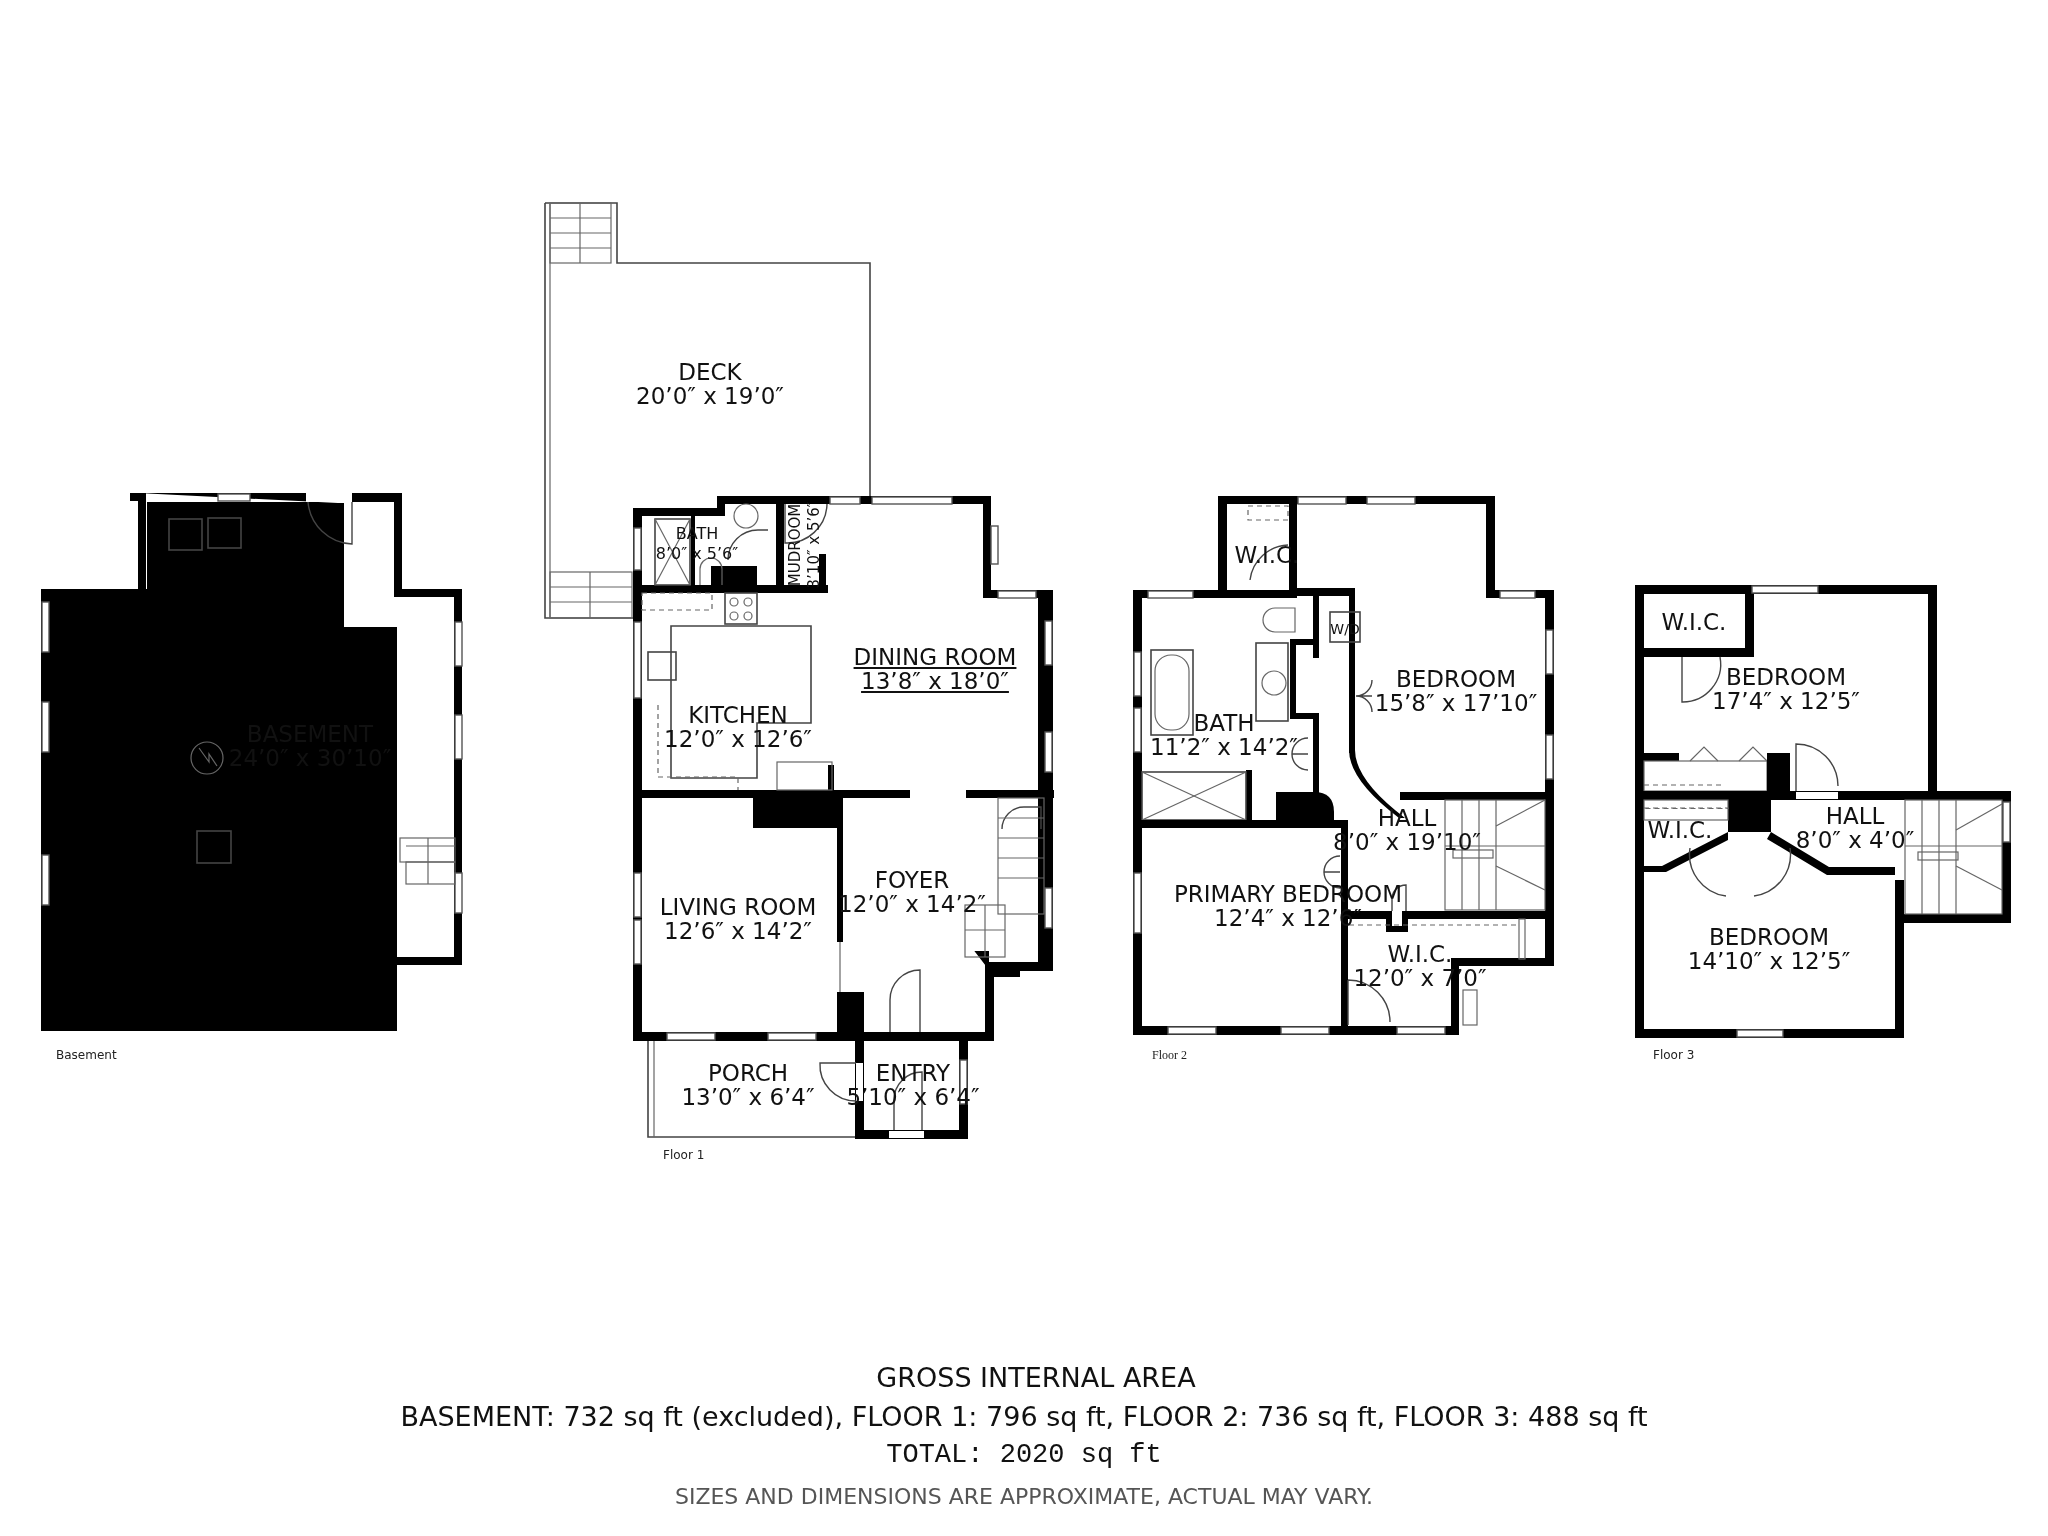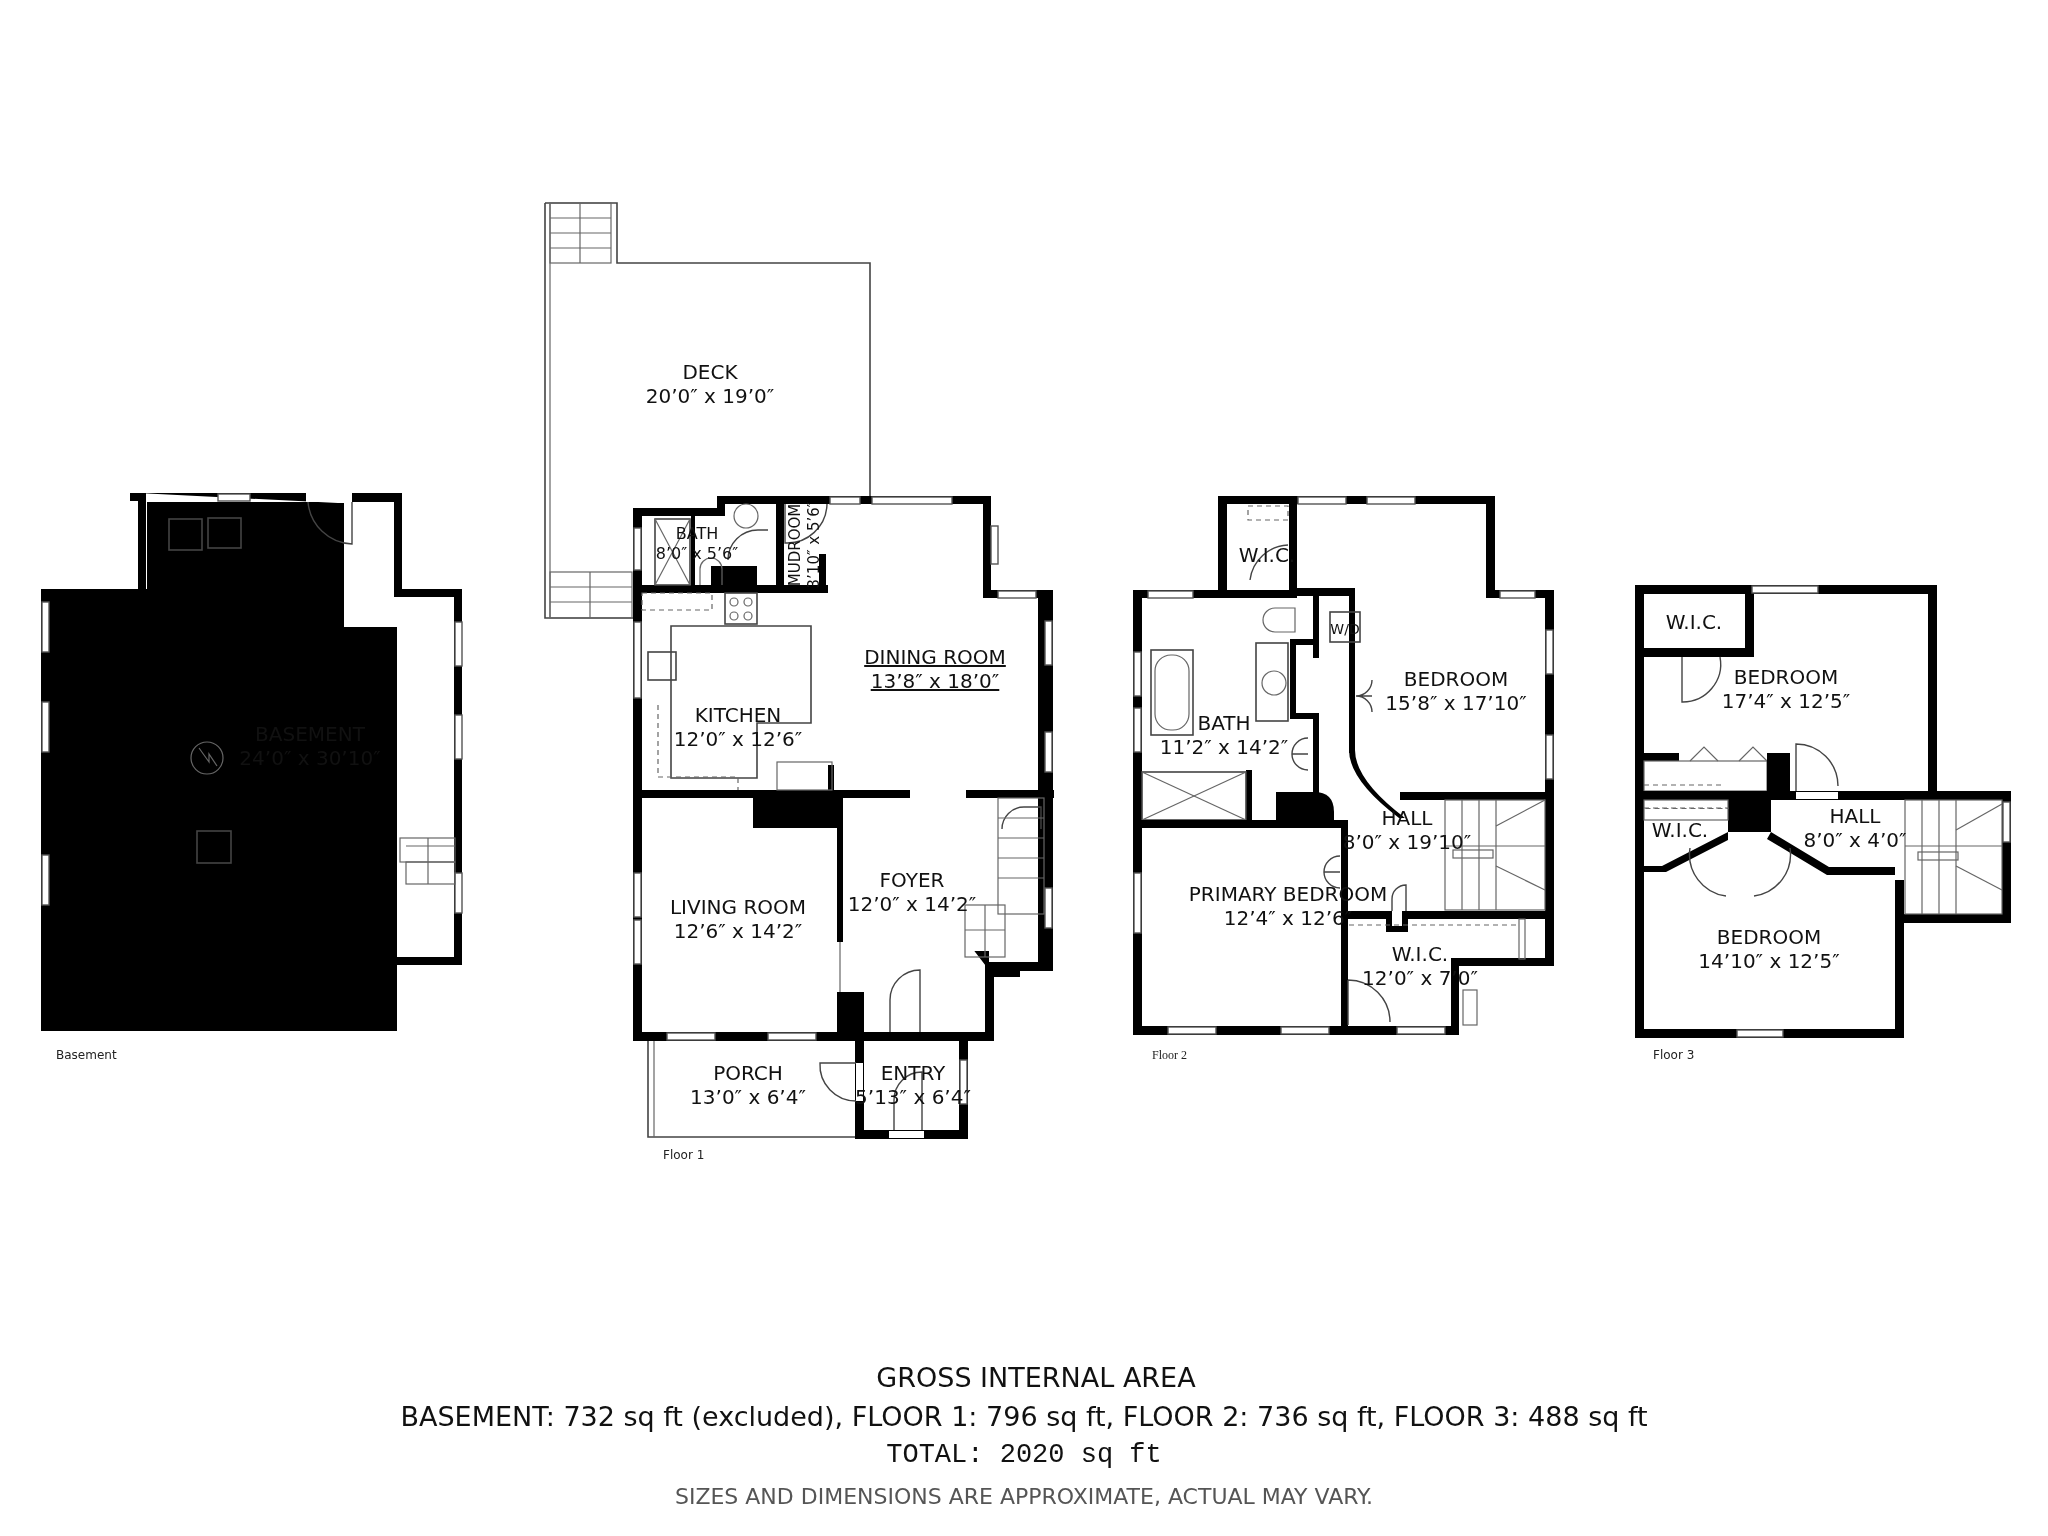--- a/index.html
+++ b/index.html
@@ -5,21 +5,21 @@
   html, body { margin: 0; padding: 0; background: #ffffff; }
   body { width: 2048px; height: 1536px; position: relative; overflow: hidden;
          font-family: "DejaVu Sans", sans-serif; color: #111; }
   svg.plan { position: absolute; left: 0; top: 0; width: 2048px; height: 1536px; }
   .wall { fill: #000; }
   .thin { fill: none; stroke: #444; stroke-width: 1.6; }
   .thin2 { fill: none; stroke: #666; stroke-width: 1.2; }
   .dash { fill: none; stroke: #666; stroke-width: 1.2; stroke-dasharray: 5 4; }
   .win { fill: #fff; stroke: #555; stroke-width: 1.4; }
   .door { fill: none; stroke: #444; stroke-width: 1.4; }
-  .lbl { position: absolute; text-align: center; font-size: 20px; line-height: 24px;
+  .lbl { position: absolute; text-align: center; font-size: 23px; line-height: 24px;
          transform: translateX(-50%); white-space: nowrap; color: #111; }
   .lbl .nm, .lbl .dim { display: block; }
   .floor-name { position: absolute; font-size: 12px; color: #222; }
   .vert { transform: translate(-50%, -50%) rotate(-90deg); }
   .footer { position: absolute; left: 0; width: 2048px; text-align: center; }
   .f-title { top: 1362px; font-size: 27px; color: #111; padding-left: 12px; }
   .f-line { top: 1401px; font-size: 27px; color: #111; }
   .f-total { top: 1440px; font-size: 27px; color: #111; font-family: Liberation Mono, monospace; }
   .f-note { top: 1484px; font-size: 22px; color: #555; }
 </style>
@@ -341,21 +341,21 @@
 <div class="lbl" style="left:912px; top:868px;">
   <span class="nm">FOYER</span>
   <span class="dim">12’0″ x 14’2″</span>
 </div>
 <div class="lbl" style="left:748px; top:1061px;">
   <span class="nm">PORCH</span>
   <span class="dim">13’0″ x 6’4″</span>
 </div>
 <div class="lbl" style="left:913px; top:1061px;">
   <span class="nm">ENTRY</span>
-  <span class="dim">5’13″ x 6’4″</span>
+  <span class="dim">5’10″ x 6’4″</span>
 </div>
 <div class="floor-name" style="left:663px; top:1148px;">Floor 1</div>
 
 <div class="lbl" style="left:1267px; top:543px;">
   <span class="nm">W.I.C.</span>
 </div>
 <div class="lbl" style="left:1345px; top:617px; font-size:14px;">
   <span class="nm">W/D</span>
 </div>
 <div class="lbl" style="left:1456px; top:667px;">

